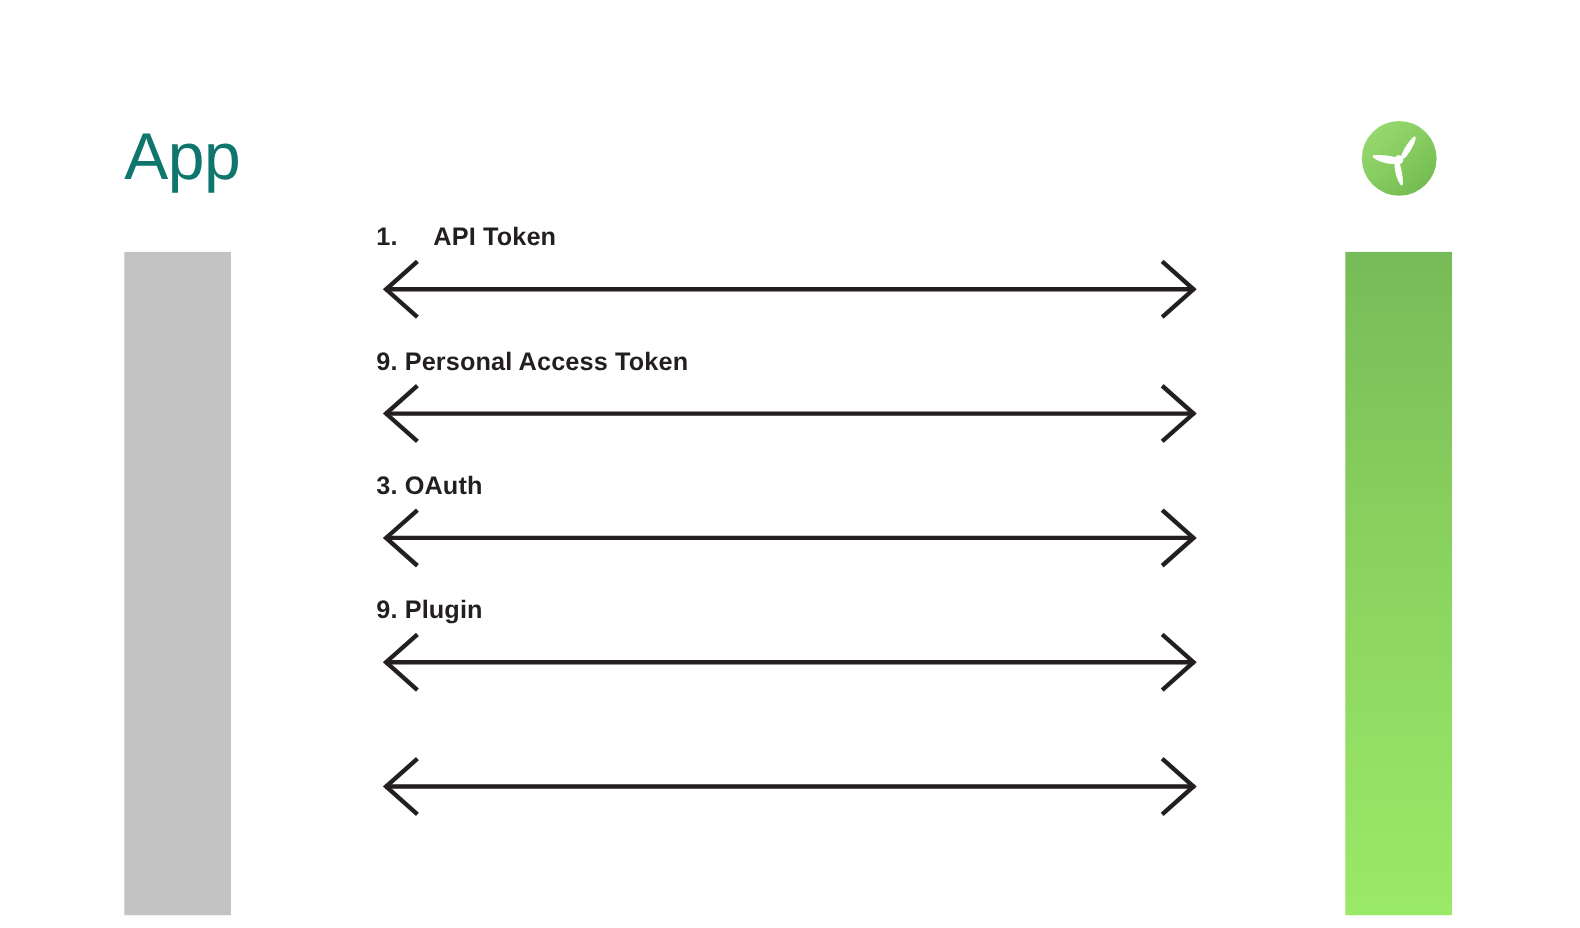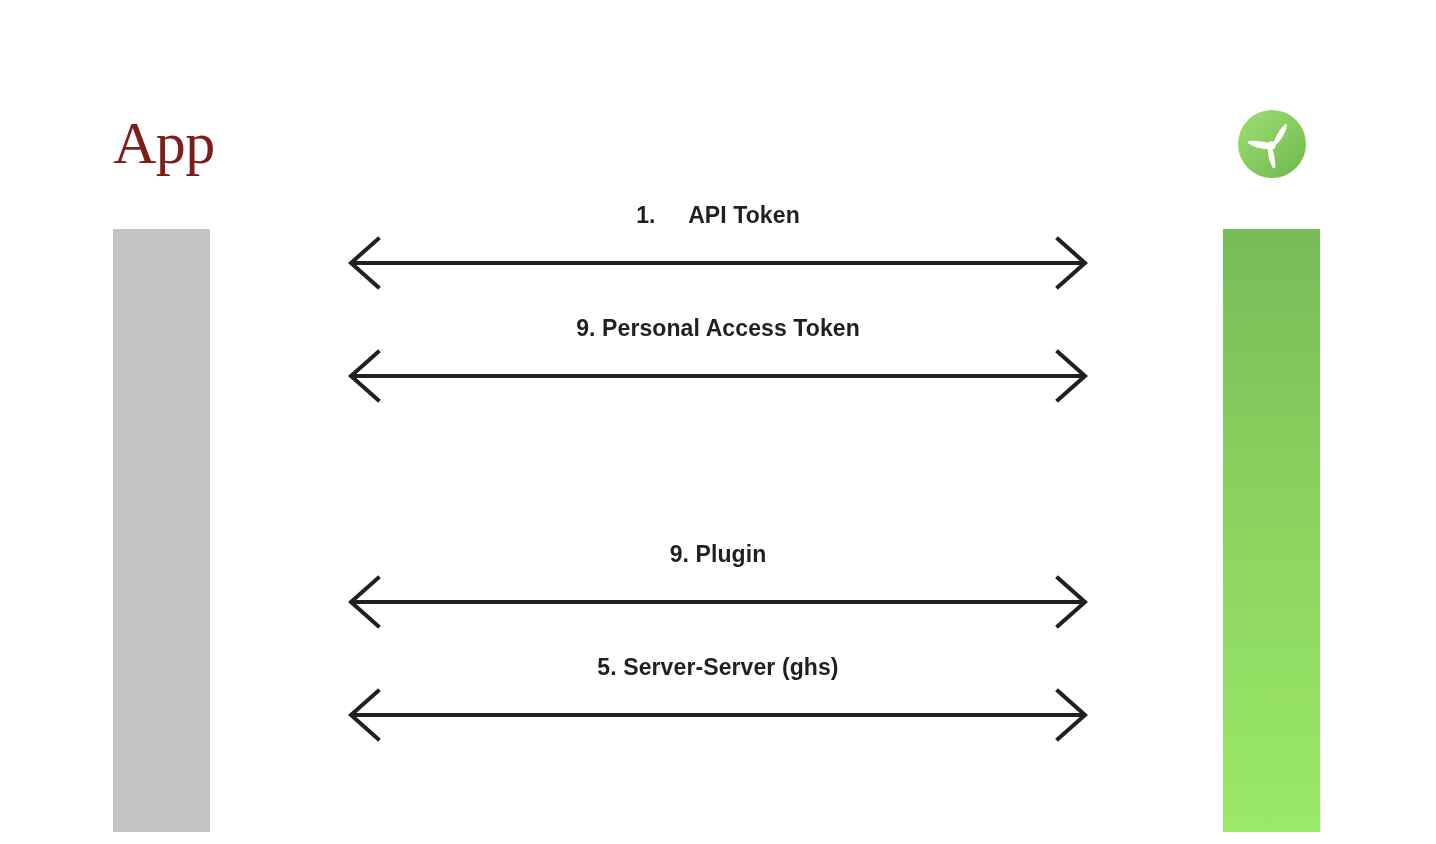--- a/index.html
+++ b/index.html
@@ -19,25 +19,25 @@
   #canvas {
     position: absolute;
     inset: 0;
   }
 
   
   .app-title {
     position: absolute;
     left: 113px;
     top: 113px;
-    font-family: Liberation Serif, serif;
+    font-family: Liberation Sans, sans-serif;
     font-size: 60px;
     font-weight: 300;
     line-height: 1;
-    color: #7f1d1d;
+    color: #0f766e;
     letter-spacing: -0.5px;
     white-space: nowrap;
   }
 
   
   .lifeline {
     position: absolute;
     top: 229px;
     width: 97px;
     height: 603px;
@@ -67,21 +67,21 @@
     left: 342px;
     width: 752px;
     height: 96px;
   }
   .arrow-label {
     position: absolute;
     left: 0;
     right: 0;
     top: 0;
     height: 34px;
-    text-align: center;
+    text-align: left;
     font-family: "Liberation Sans", sans-serif;
     font-size: 23px;
     font-weight: 700;
     color: #231f20;
     letter-spacing: 0.1px;
     white-space: pre;
     line-height: 34px;
   }
   .arrow-graphic {
     position: absolute;
@@ -148,36 +148,47 @@
       <svg viewBox="0 0 752 62" xmlns="http://www.w3.org/2000/svg">
         <g fill="none" stroke="#231f20" stroke-width="4" stroke-linecap="square" stroke-linejoin="miter">
           <line x1="10" y1="31" x2="742" y2="31"></line>
           <polyline points="36,7 9,31 36,55"></polyline>
           <polyline points="716,7 743,31 716,55"></polyline>
         </g>
       </svg>
     </div>
   </div>
 
+  <div class="arrow-row" style="top:424px;">
+    <div class="arrow-label">3. OAuth</div>
+    <div class="arrow-graphic">
+      <svg viewBox="0 0 752 62" xmlns="http://www.w3.org/2000/svg">
+        <g fill="none" stroke="#231f20" stroke-width="4" stroke-linecap="square" stroke-linejoin="miter">
+          <line x1="10" y1="31" x2="742" y2="31"></line>
+          <polyline points="36,7 9,31 36,55"></polyline>
+          <polyline points="716,7 743,31 716,55"></polyline>
+        </g>
+      </svg>
+    </div>
+  </div>
 
   <div class="arrow-row" style="top:537px;">
     <div class="arrow-label">9. Plugin</div>
     <div class="arrow-graphic">
       <svg viewBox="0 0 752 62" xmlns="http://www.w3.org/2000/svg">
         <g fill="none" stroke="#231f20" stroke-width="4" stroke-linecap="square" stroke-linejoin="miter">
           <line x1="10" y1="31" x2="742" y2="31"></line>
           <polyline points="36,7 9,31 36,55"></polyline>
           <polyline points="716,7 743,31 716,55"></polyline>
         </g>
       </svg>
     </div>
   </div>
 
   <div class="arrow-row" style="top:650px;">
-    <div class="arrow-label">5. Server-Server (ghs)</div>
     <div class="arrow-graphic">
       <svg viewBox="0 0 752 62" xmlns="http://www.w3.org/2000/svg">
         <g fill="none" stroke="#231f20" stroke-width="4" stroke-linecap="square" stroke-linejoin="miter">
           <line x1="10" y1="31" x2="742" y2="31"></line>
           <polyline points="36,7 9,31 36,55"></polyline>
           <polyline points="716,7 743,31 716,55"></polyline>
         </g>
       </svg>
     </div>
   </div>

